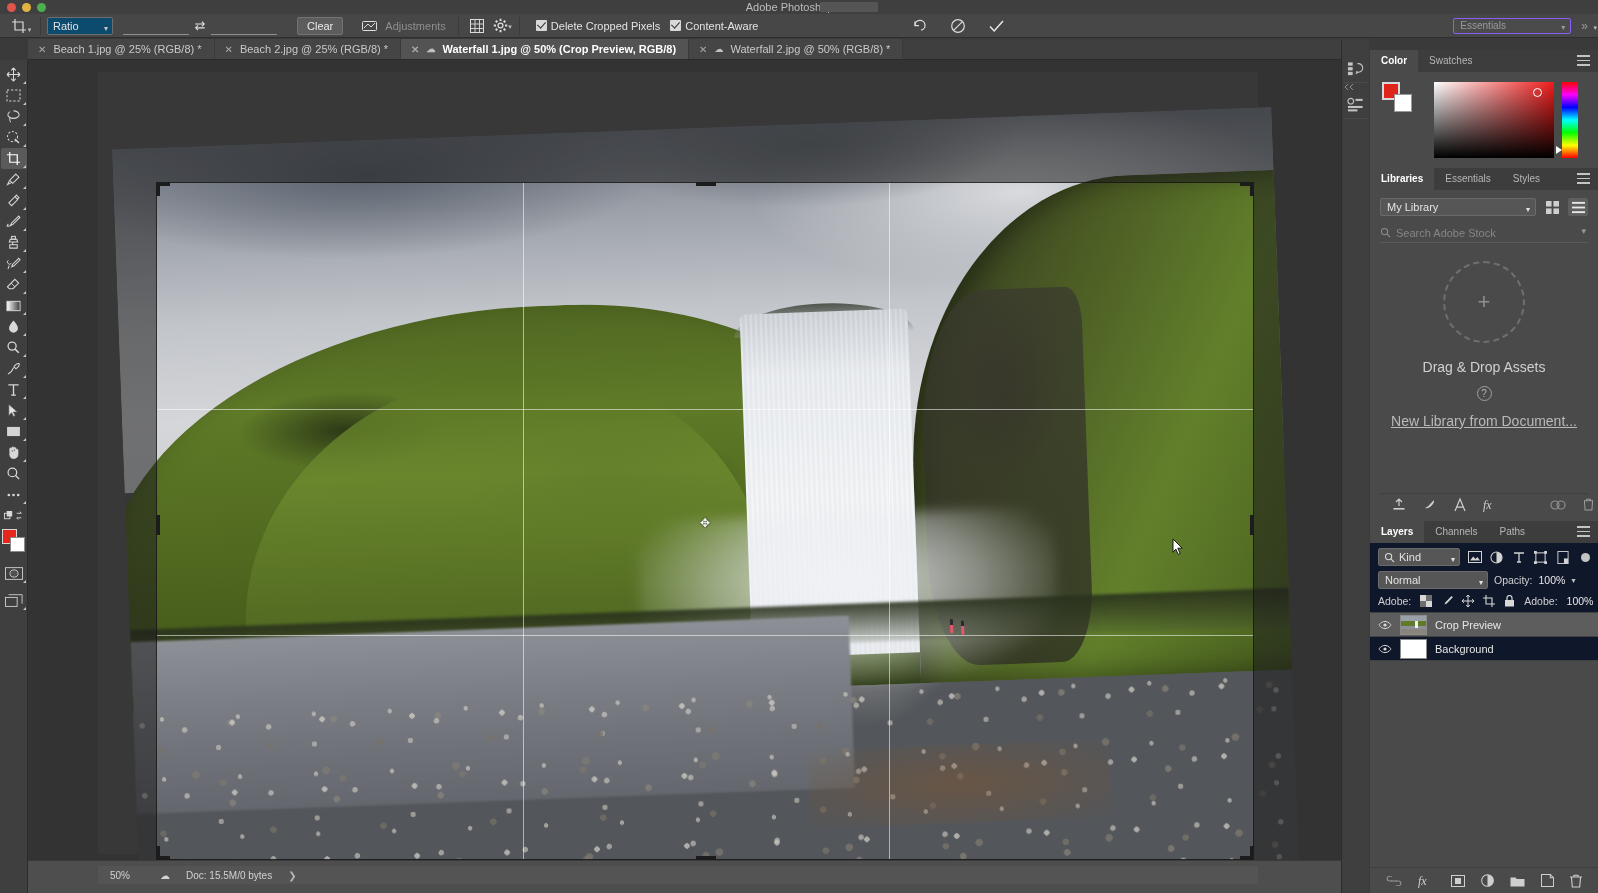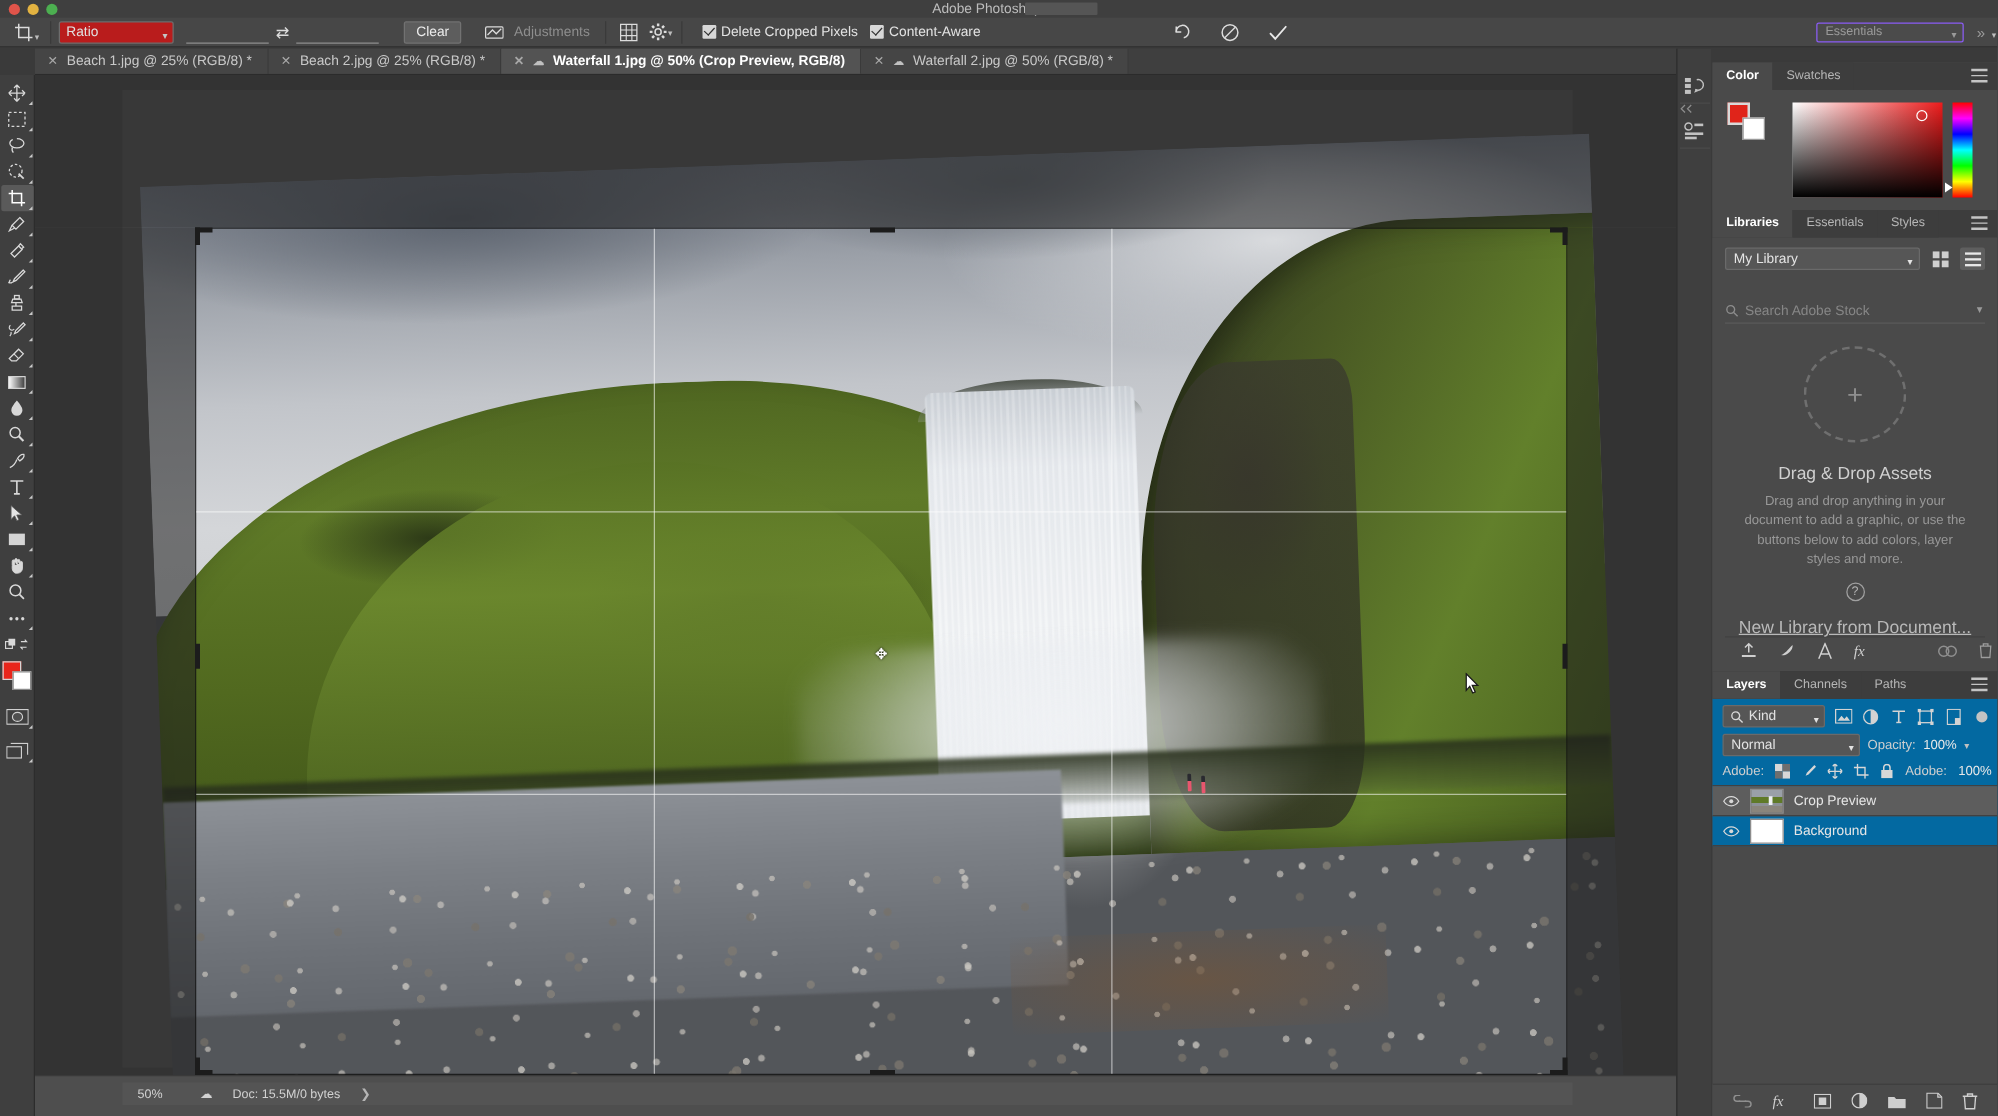--- a/index.html
+++ b/index.html
@@ -40,22 +40,22 @@
     display: flex; align-items: center;
   }
   .ob-tool-icon {
     position: relative; width: 26px; height: 22px; margin-left: 8px;
     display: flex; align-items: center; justify-content: center;
     color: #d8d8d8;
   }
   .ob-caret { font-size: 7px; color: #bdbdbd; margin-left: 1px; align-self: flex-end; padding-bottom: 3px;}
   .vsep { width: 1px; height: 18px; background: #3a3a3a; margin: 0 6px; }
   .ob-select {
-    position: relative; height: 18px; width: 92px;
-    background: #b91c1c; border: 1px solid #6d6d6d; border-radius: 2px;
+    position: relative; height: 18px; width: 66px;
+    background: #0c4a6e; border: 1px solid #6d6d6d; border-radius: 2px;
     color: #e0e0e0; font-size: 11px; line-height: 16px; padding-left: 5px;
   }
   .ob-select .chev {
     position: absolute; right: 4px; top: 3px; font-size: 8px; color: #c5c5c5;
   }
   .ob-field {
     height: 18px; width: 66px; background: transparent;
     border: none; border-bottom: 1px solid #8f8f8f;
     color: #e0e0e0; font-size: 11px; outline: none; text-align: left;
   }
@@ -372,21 +372,21 @@
     font-size: 11px; color: #e4e4e4; line-height: 16px; padding-left: 6px;
   }
   .lib-select .chev { position: absolute; right: 5px; top: 3px; font-size: 8px; }
   .viewbtn {
     width: 20px; height: 18px; display: flex; align-items: center; justify-content: center;
     color: #cfcfcf; border-radius: 2px;
   }
   .viewbtn.active { background: #5e5e5e; }
   .lib-search {
     display: flex; align-items: center; gap: 5px;
-    height: 20px; margin-top: 23px; border-bottom: 1px solid #5a5a5a;
+    height: 20px; margin-top: 7px; border-bottom: 1px solid #5a5a5a;
     color: #868686; font-size: 11px; position: relative;
   }
   .lib-search .chev { position: absolute; right: 2px; top: 3px; font-size: 9px; color: #9a9a9a; }
   .lib-drop {
     position: relative; height: 250px; display: flex; flex-direction: column;
     align-items: center; justify-content: flex-start; padding-top: 18px;
   }
   .dash-circle {
     width: 82px; height: 82px; border: 2px dashed #6f6f6f; border-radius: 50%;
     display: flex; align-items: center; justify-content: center;
@@ -405,21 +405,21 @@
     margin-top: 12px; font-size: 14px; color: #b9b9b9; text-decoration: underline;
   }
   .lib-footer {
     display: flex; align-items: center; gap: 17px; height: 22px;
     padding: 0 12px; border-top: 1px solid #414141; color: #cfcfcf;
   }
   .lib-footer .spacer { flex: 1; }
   .lib-swatch { width: 13px; height: 13px; background: #ec2b20; }
 
   
-  .layers-wrap { background: #0369a1; }
+  .layers-wrap { background: #0f172a; }
   .filter-row {
     display: flex; align-items: center; gap: 7px; padding: 5px 8px 4px 8px;
   }
   .kind-select {
     position: relative; width: 82px; height: 18px; background: #565656;
     border: 1px solid #6a6a6a; border-radius: 2px;
     font-size: 11px; color: #e2e2e2; line-height: 16px; padding-left: 20px;
   }
   .kind-select .mag { position: absolute; left: 5px; top: 3px; }
   .kind-select .chev { position: absolute; right: 4px; top: 3px; font-size: 8px; }
@@ -934,21 +934,20 @@
             </svg>
         </span>
         <span>Search Adobe Stock</span>
         <span class="chev">▾</span>
       </div>
       <div class="lib-drop">
         <div class="dash-circle">
           <span>+</span>
         </div>
         <div class="lib-title">Drag &amp; Drop Assets</div>
-        <div class="lib-desc">Drag and drop anything in your document to add a graphic, or use the buttons below to add colors, layer styles and more.</div>
         <div class="help-circle">?</div>
         <a class="lib-link">New Library from Document...</a>
       </div>
       <div class="lib-footer">
         <span>
           <svg width="14" height="14" viewBox="0 0 14 14">
               <path d="M7 1v7M4 4l3-3 3 3" stroke="#cfcfcf" stroke-width="1.2" fill="none"></path>
               <rect x="1.5" y="10" width="11" height="1.6" fill="#cfcfcf"></rect>
             </svg>
         </span>

